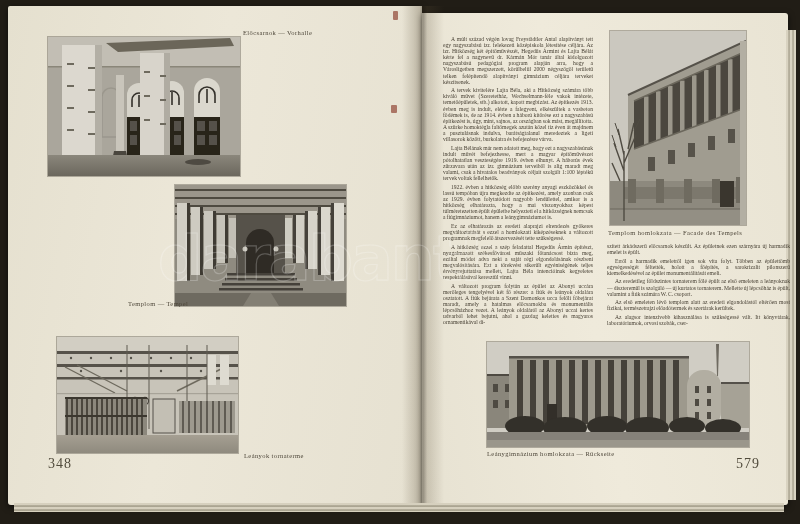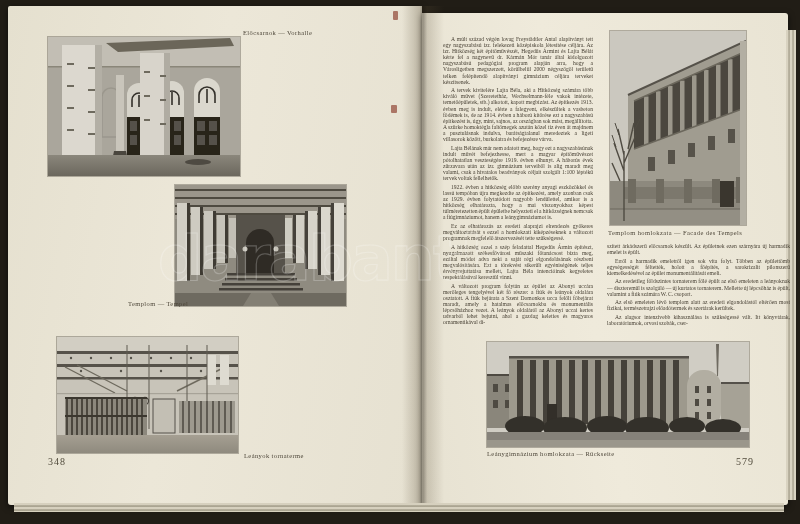--- a/index.html
+++ b/index.html
@@ -19,21 +19,21 @@
   #edge-stack-right{position:absolute;left:786px;top:30px;width:10px;height:470px;
     background:repeating-linear-gradient(to right,#d9d3c1 0,#d9d3c1 2px,#97917d 3px,#cfc9b7 4px);}
   #edge-stack-bottom{position:absolute;left:14px;top:503px;width:770px;height:9px;
     background:repeating-linear-gradient(to bottom,#d6d0be 0,#d6d0be 2px,#8f8975 3px,#c6c0ae 4px);}
   .gutter-speck{position:absolute;background:#8b3a2a;opacity:.65;border-radius:1px;}
   
   .photo{position:absolute;outline:1px solid rgba(60,55,45,.35);}
   .photo svg{display:block;}
   
   .caption{position:absolute;font-size:6.5px;letter-spacing:.4px;color:#4e473a;white-space:nowrap;}
-  .pagenum{position:absolute;font-size:10px;color:#514b3c;letter-spacing:1px;}
+  .pagenum{position:absolute;font-size:14px;color:#514b3c;letter-spacing:1px;}
   .textcol{position:absolute;font-size:5.6px;line-height:1.09;color:#484135;
     text-align:justify;overflow:hidden;word-spacing:-0.3px;}
   .textcol p{margin:0 0 2.5px 0;text-indent:8px;}
   #watermark{position:absolute;left:158px;top:222px;font-family:"DejaVu Sans",sans-serif;
     font-size:62px;font-weight:bold;letter-spacing:-2px;color:transparent;
     -webkit-text-stroke:1.2px rgba(255,255,255,.5);opacity:.45;pointer-events:none;}
 </style>
 </head>
 <body>
 

